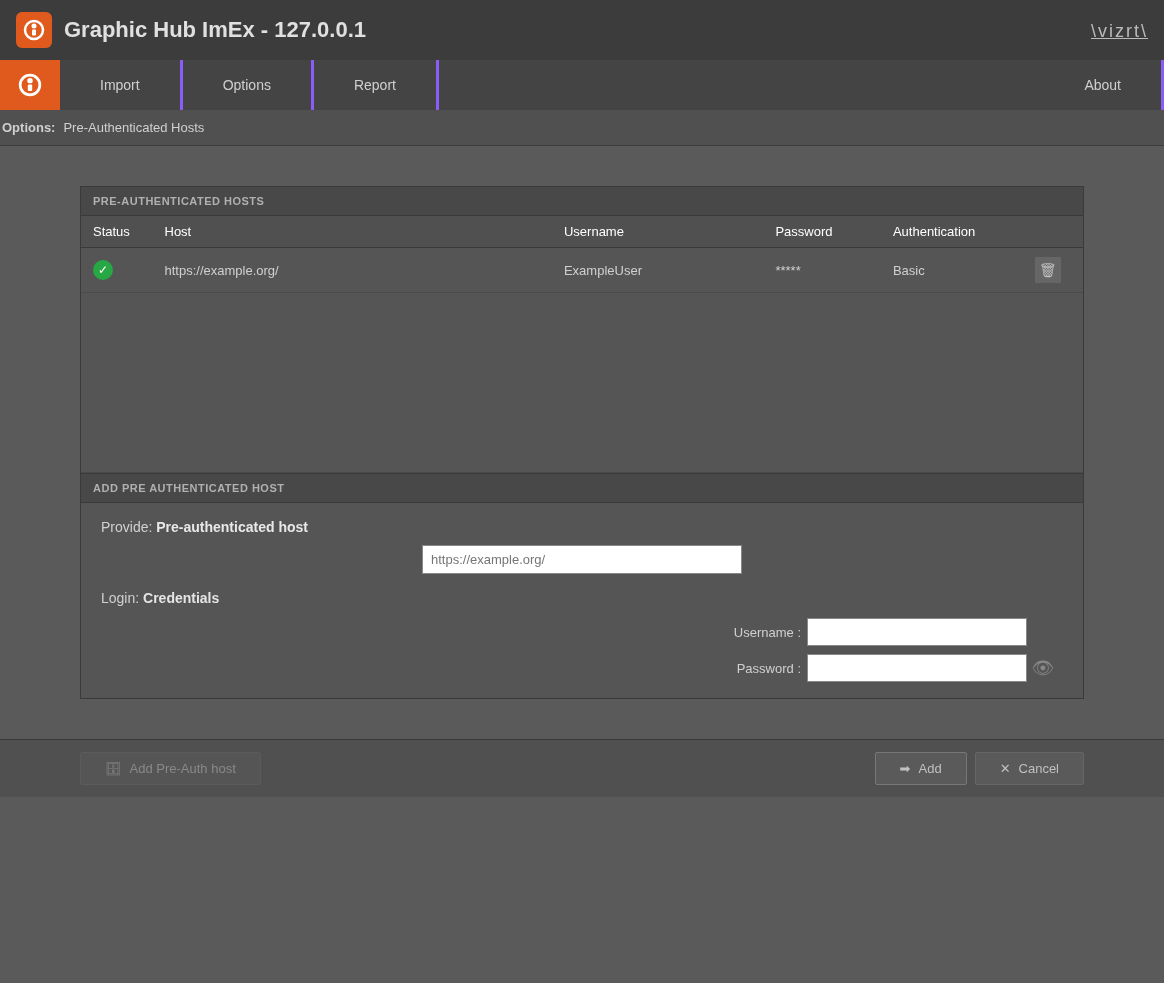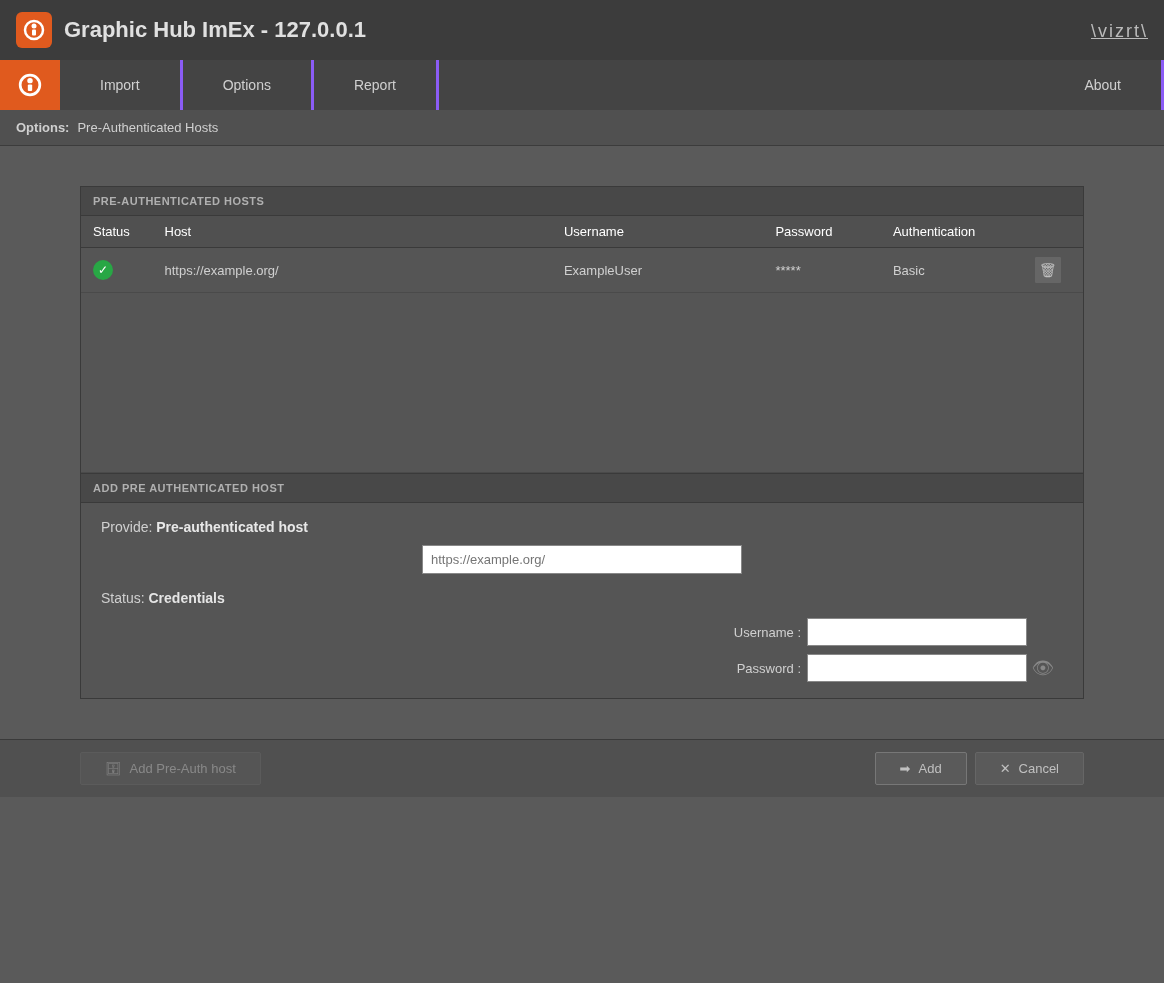--- a/index.html
+++ b/index.html
@@ -88,21 +88,21 @@
       transition: background 0.15s;
     }
     .menu-item.spacer { flex: 1; border-right: none; cursor: default; }
 
     
     .breadcrumb-bar {
       background: #505050;
       height: 36px;
       display: flex;
       align-items: center;
-      padding: 0 16px;
+      padding: 0 2px;
       border-bottom: 1px solid #3c3c3c;
     }
     .breadcrumb-label {
       font-weight: bold;
       color: #d0d0d0;
       margin-right: 8px;
     }
     .breadcrumb-value {
       color: #d0d0d0;
     }
@@ -384,21 +384,21 @@
 
       <div class="provide-label">
         <span>Provide:</span>
         <strong>Pre-authenticated host</strong>
       </div>
       <div class="host-input-row">
         <input class="host-input" type="text" placeholder="https://example.org/" style="">
       </div>
 
       <div class="login-label">
-        <span>Status:</span>
+        <span>Login:</span>
         <strong>Credentials</strong>
       </div>
 
       <div class="credentials-grid">
         <span class="cred-label">Username :</span>
         <input class="cred-input" type="text" style="">
         <span></span>
 
         <span class="cred-label">Password :</span>
         <input class="cred-input" type="password" style="">

